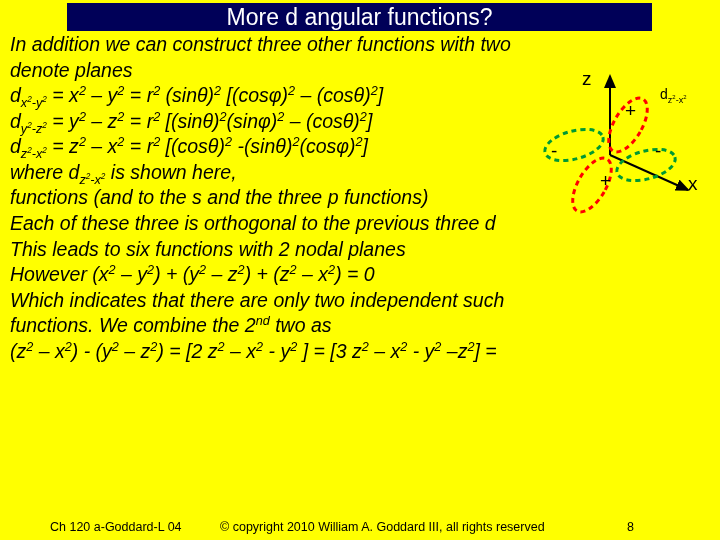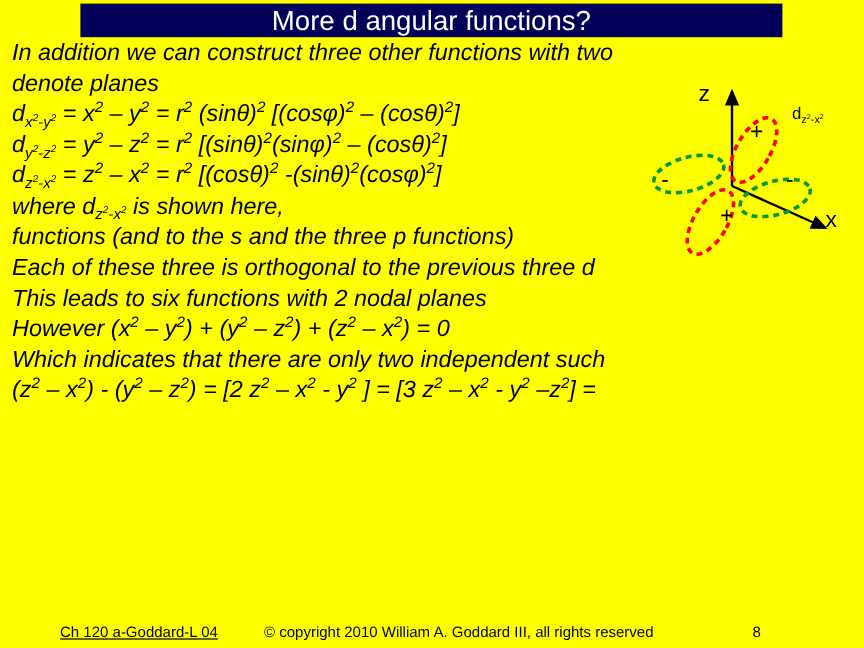--- a/index.html
+++ b/index.html
@@ -43,21 +43,21 @@
   }
   .line { margin: 0 0 1px 0; white-space: nowrap; }
   .footer {
     position: absolute;
     bottom: 6px;
     left: 0;
     right: 0;
     font-size: 12.5px;
     color: #000;
   }
-  .foot-left { position: absolute; left: 50px; bottom: 0; text-decoration: underline; }
+  .foot-left { position: absolute; left: 50px; bottom: 0; }
   .foot-center { position: absolute; left: 220px; bottom: 0; }
   .page-num { position: absolute; right: 10px; bottom: 0; }
   sub { font-size: 0.65em; vertical-align: sub; line-height: 0; }
   sup { font-size: 0.65em; vertical-align: super; line-height: 0; }
 
   
   .diagram {
     position: absolute;
     top: 70px;
     left: 520px;
@@ -106,20 +106,23 @@
     <div class="line">functions (and to the s and the three p functions)</div>
     <div class="line">Each of these three is orthogonal to the previous three d</div>
     <div class="line">This leads to six functions with 2 nodal planes</div>
 
     <div class="line">
       <span>However (x</span><sup>2</sup><span> – y</span><sup>2</sup><span>) + (y</span><sup>2</sup><span> – z</span><sup>2</sup><span>) + (z</span><sup>2</sup><span> – x</span><sup>2</sup><span>) = 0</span>
     </div>
 
     <div class="line">Which indicates that there are only two independent such</div>
 
+    <div class="line">
+      <span>functions. We combine the 2</span><sup>nd</sup><span> two as</span>
+    </div>
 
     <div class="line">
       <span>(z</span><sup>2</sup><span> – x</span><sup>2</sup><span>) - (y</span><sup>2</sup><span> – z</span><sup>2</sup><span>) = [2 z</span><sup>2</sup><span> – x</span><sup>2</sup><span> - y</span><sup>2</sup><span> ] = [3 z</span><sup>2</sup><span> – x</span><sup>2</sup><span> - y</span><sup>2</sup><span> –z</span><sup>2</sup><span>] =</span>
     </div>
 
   </div>
 
   <div class="diagram">
     <svg class="orbital" width="190" height="160">
 

